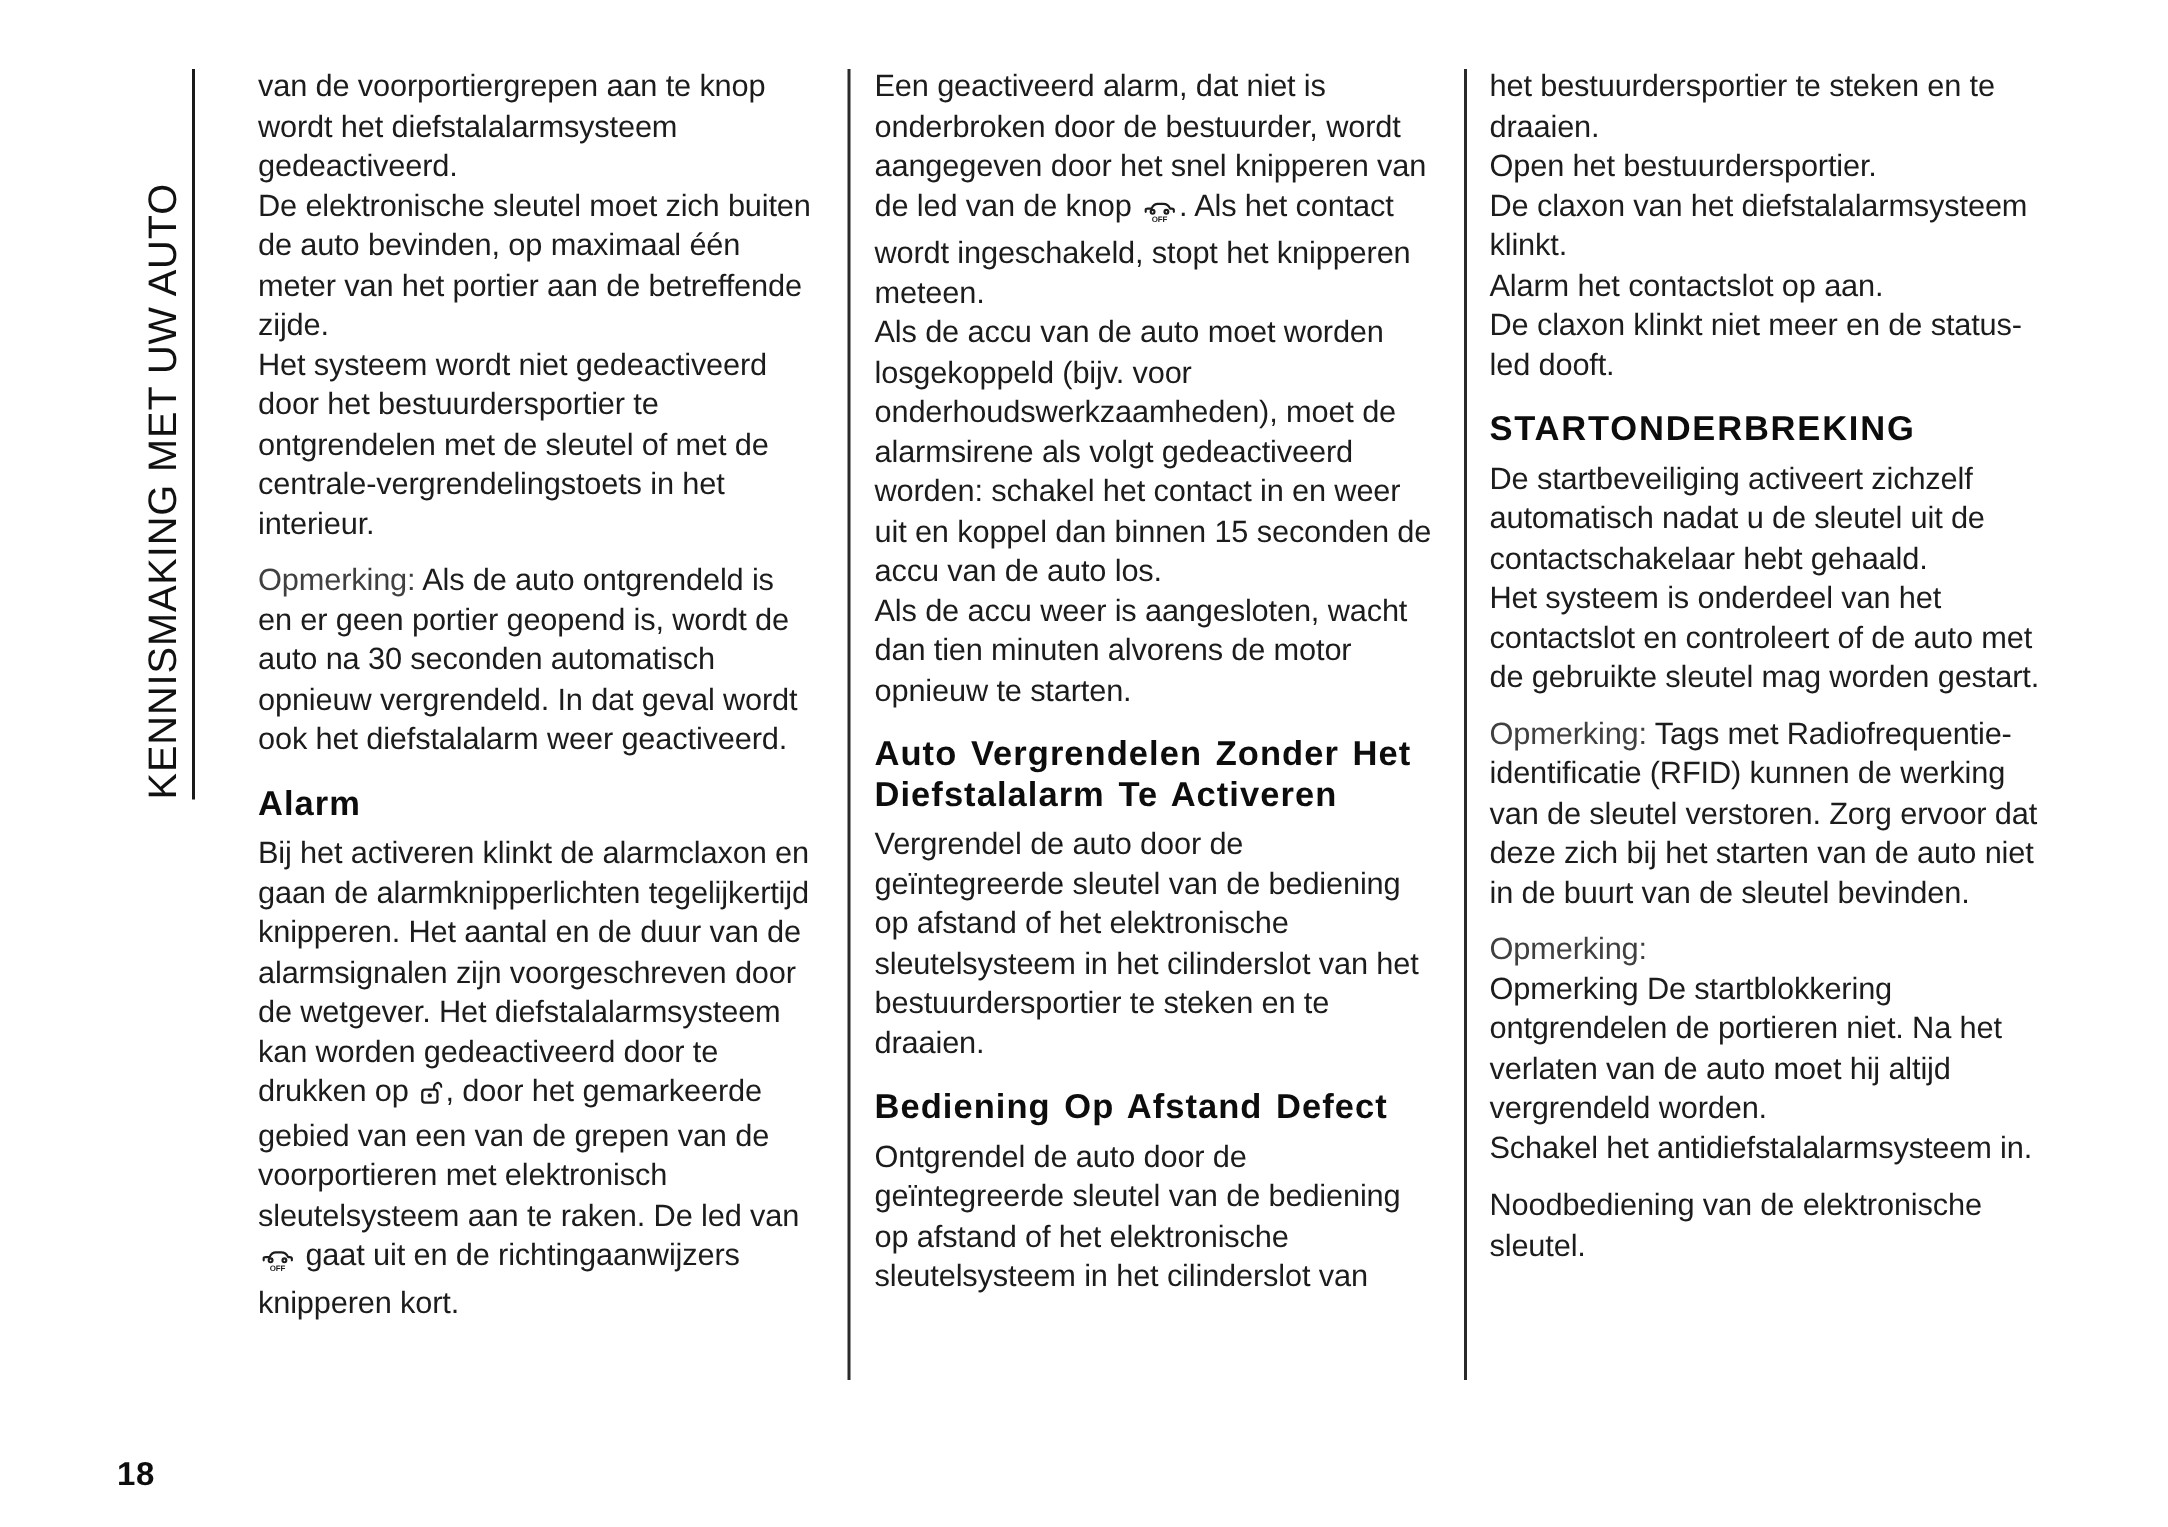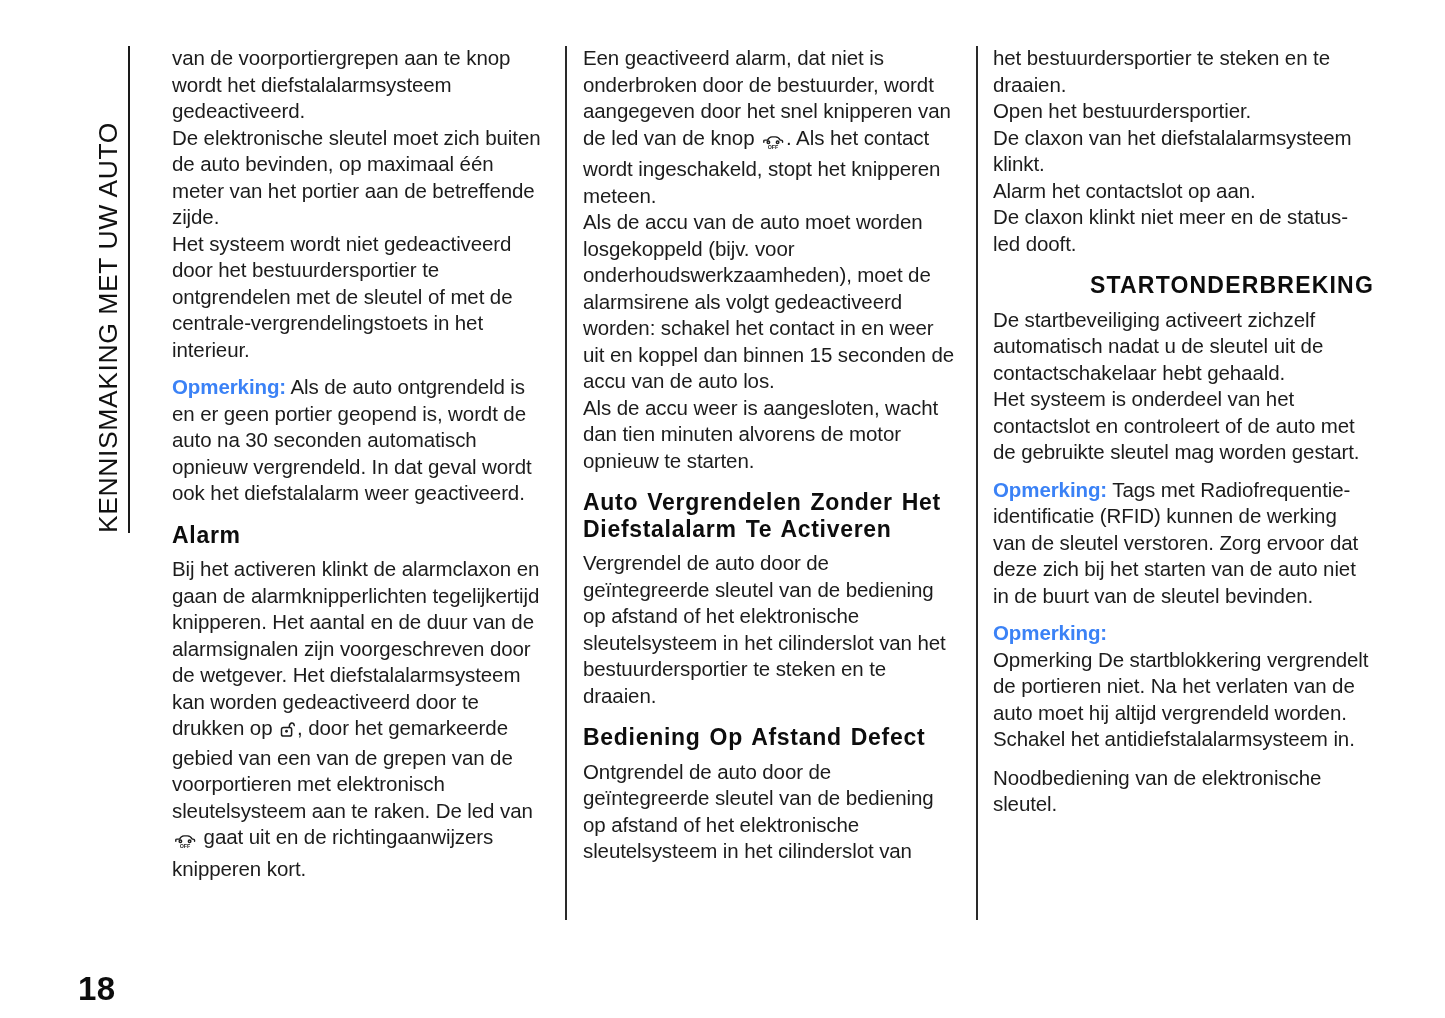--- a/index.html
+++ b/index.html
@@ -50,37 +50,37 @@
     position: absolute;
     top: 46px;
     width: 2px;
     height: 874px;
     background: #2a2a2a;
   }
   .divider-1 { left: 565px; }
   .divider-2 { left: 976px; }
   .para { margin: 0; }
   .note { margin-top: 11px; }
-  .note strong { font-weight: 700; color: #3b82f6; }
+  .note strong { font-weight: 400; color: #404040; }
   .h-sub {
     font-size: 23px;
     font-weight: 900;
     color: #0d0d0d;
     letter-spacing: 0.7px;
     word-spacing: 2px;
     line-height: 26.5px;
     margin: 15px 0 8px 0;
   }
-  .h-caps { letter-spacing: 1.2px; text-align: right; }
+  .h-caps { letter-spacing: 1.2px; }
   .spacer-top { margin-top: 12px; }
   .page-number {
     position: absolute;
     left: 78px;
     top: 970px;
-    font-size: 33px;
+    font-size: 22px;
     font-weight: 800;
     color: #0d0d0d;
     letter-spacing: 0.5px;
   }
   .icon-inline {
     display: inline-block;
     vertical-align: -3px;
     margin: 0 2px;
   }
   .icon-caroff { vertical-align: -5px; }
@@ -145,21 +145,21 @@
     <p class="para">Open het bestuurdersportier.</p>
     <p class="para">De claxon van het diefstalalarmsysteem klinkt.</p>
     <p class="para">Alarm het contactslot op aan.</p>
     <p class="para">De claxon klinkt niet meer en de status-led dooft.</p>
     <h3 class="h-sub h-caps">STARTONDERBREKING</h3>
     <p class="para">De startbeveiliging activeert zichzelf automatisch nadat u de sleutel uit de contactschakelaar hebt gehaald.</p>
     <p class="para">Het systeem is onderdeel van het contactslot en controleert of de auto met de gebruikte sleutel mag worden gestart.</p>
     <p class="para note"><strong>Opmerking:</strong> <span>Tags met Radiofrequentie-identificatie (RFID) kunnen de werking van de sleutel verstoren. Zorg ervoor dat deze zich bij het starten van de auto niet in de buurt van de sleutel bevinden.</span></p>
     <div class="note">
       <div><strong>Opmerking:</strong></div>
-      <div>Opmerking De startblokkering vergrendelt de portieren niet. Na het verlaten van de auto moet hij altijd vergrendeld worden.</div>
+      <div>Opmerking De startblokkering ontgrendelen de portieren niet. Na het verlaten van de auto moet hij altijd vergrendeld worden.</div>
       <div>Schakel het antidiefstalalarmsysteem in.</div>
     </div>
     <p class="para spacer-top">Noodbediening van de elektronische sleutel.</p>
   </div>
 
   <div class="page-number">18</div>
 
 </div>
 
 </body></html>

